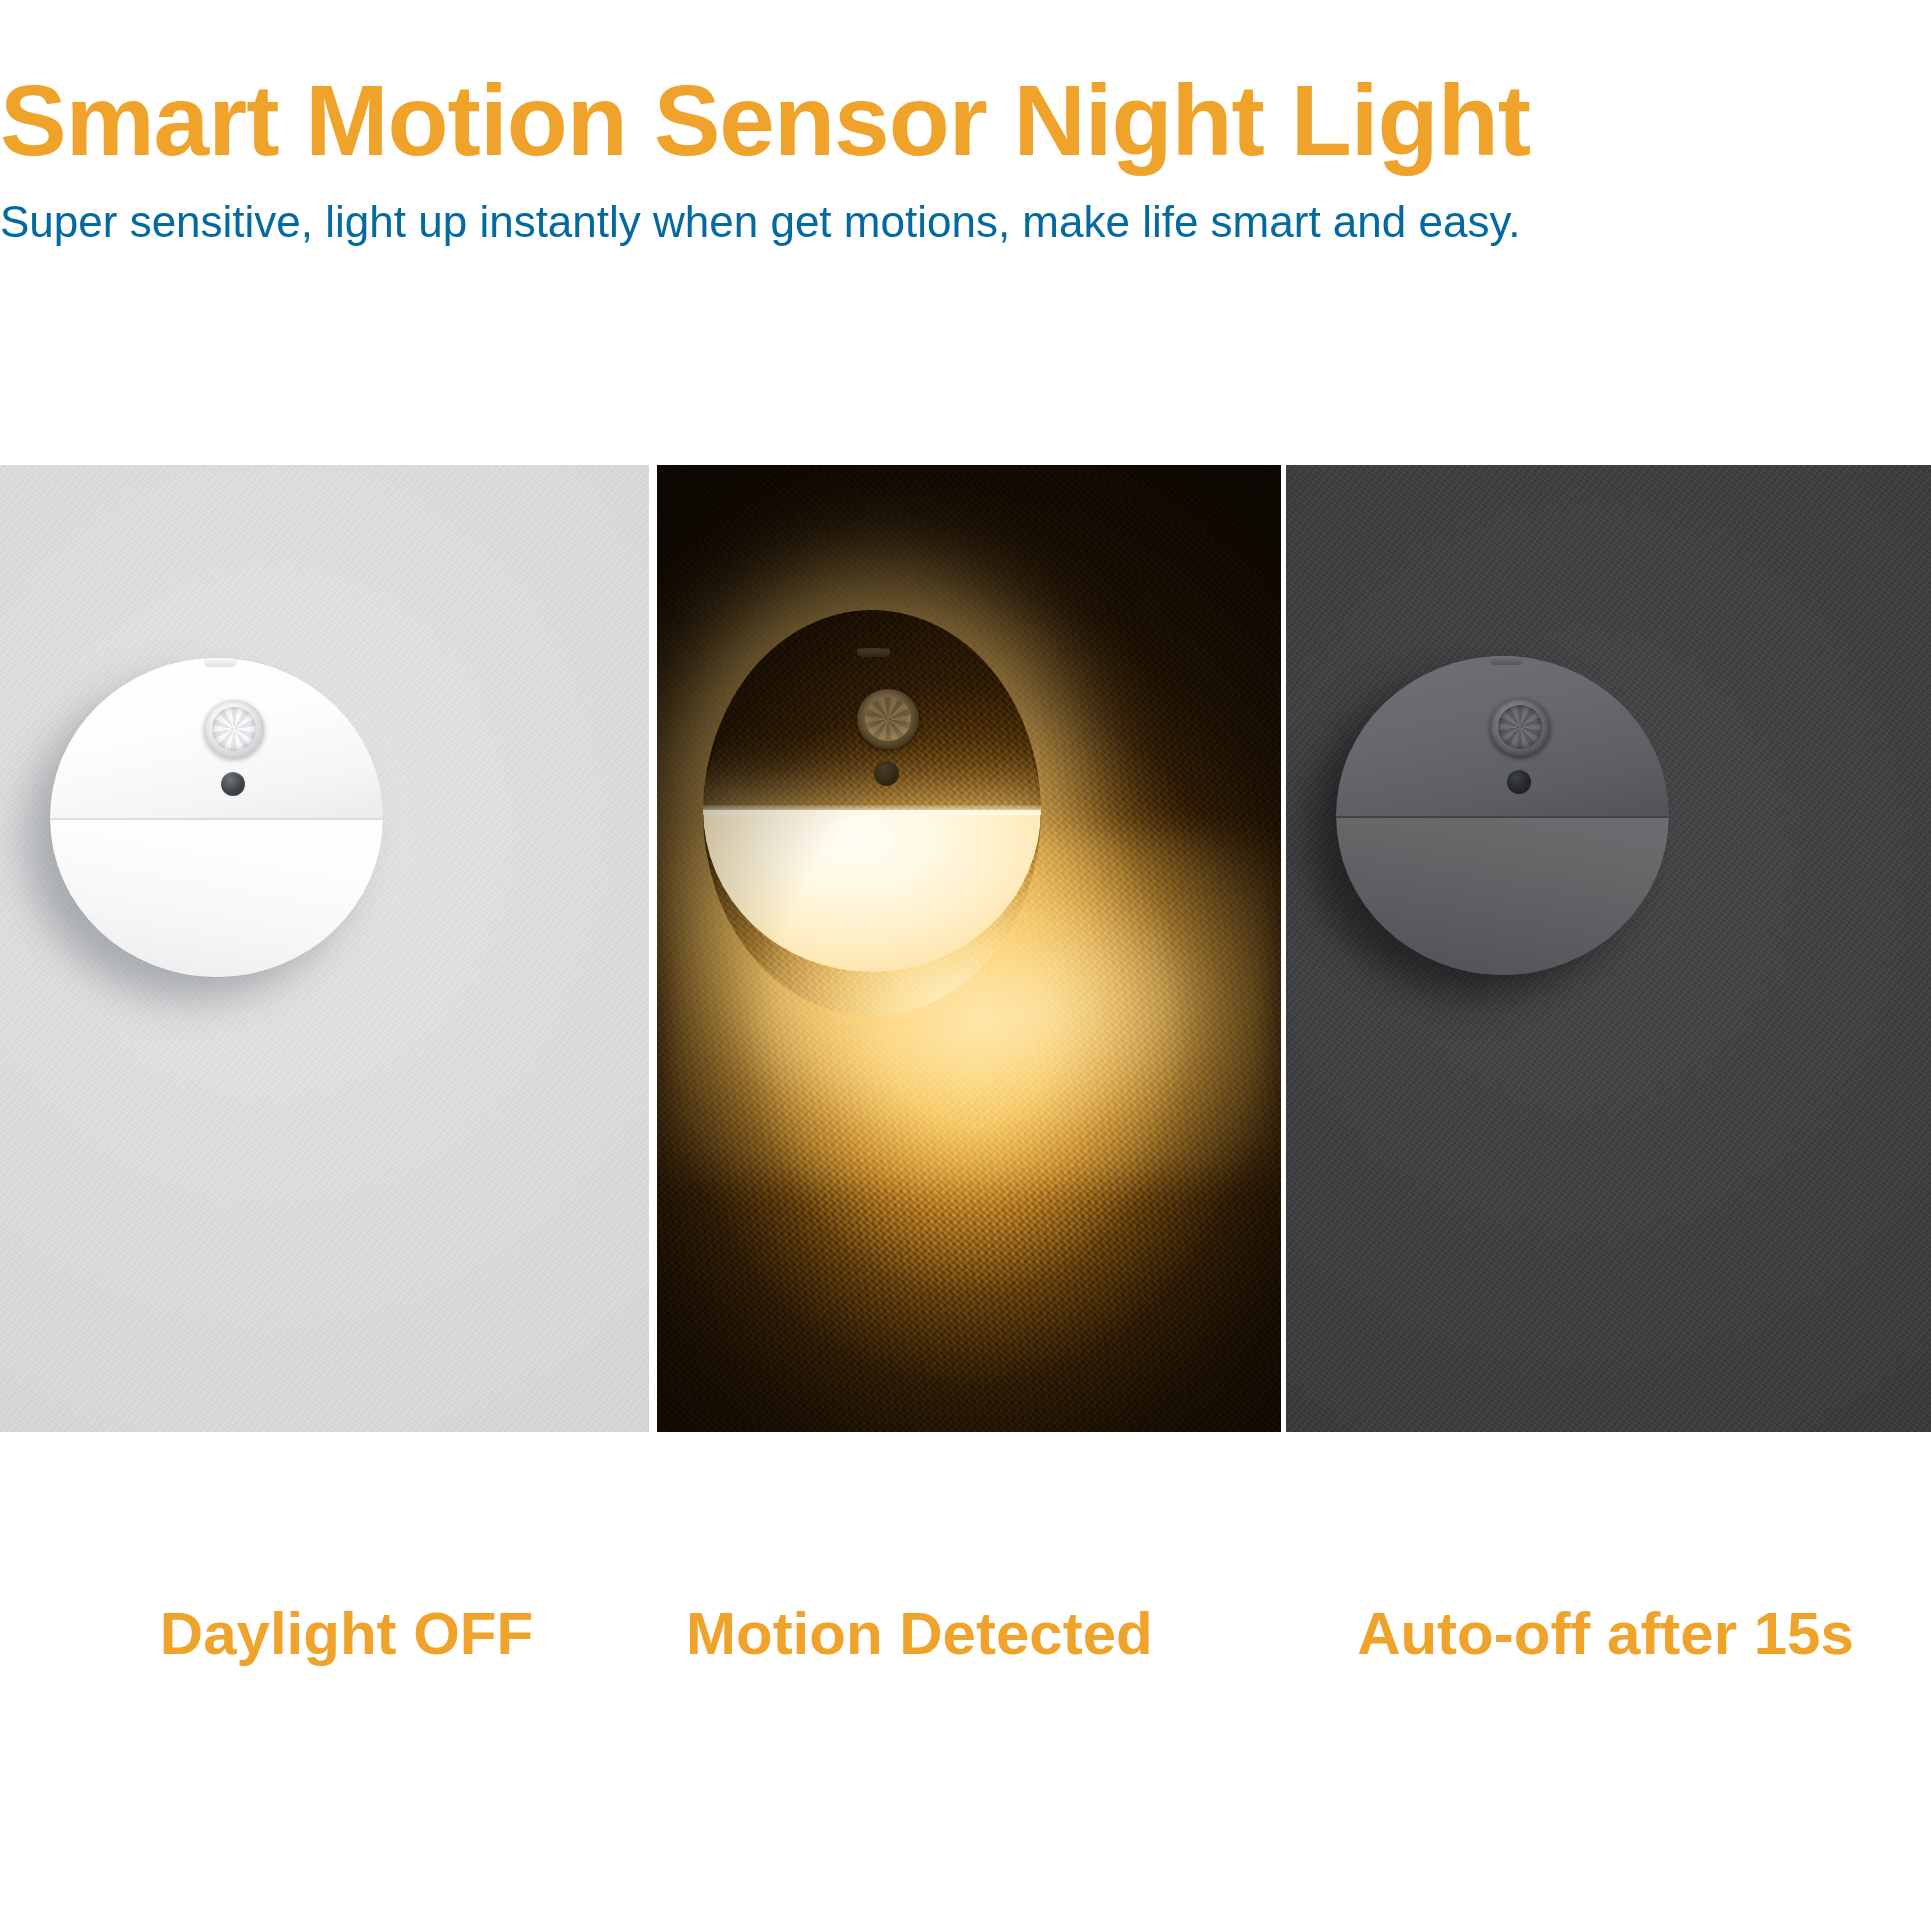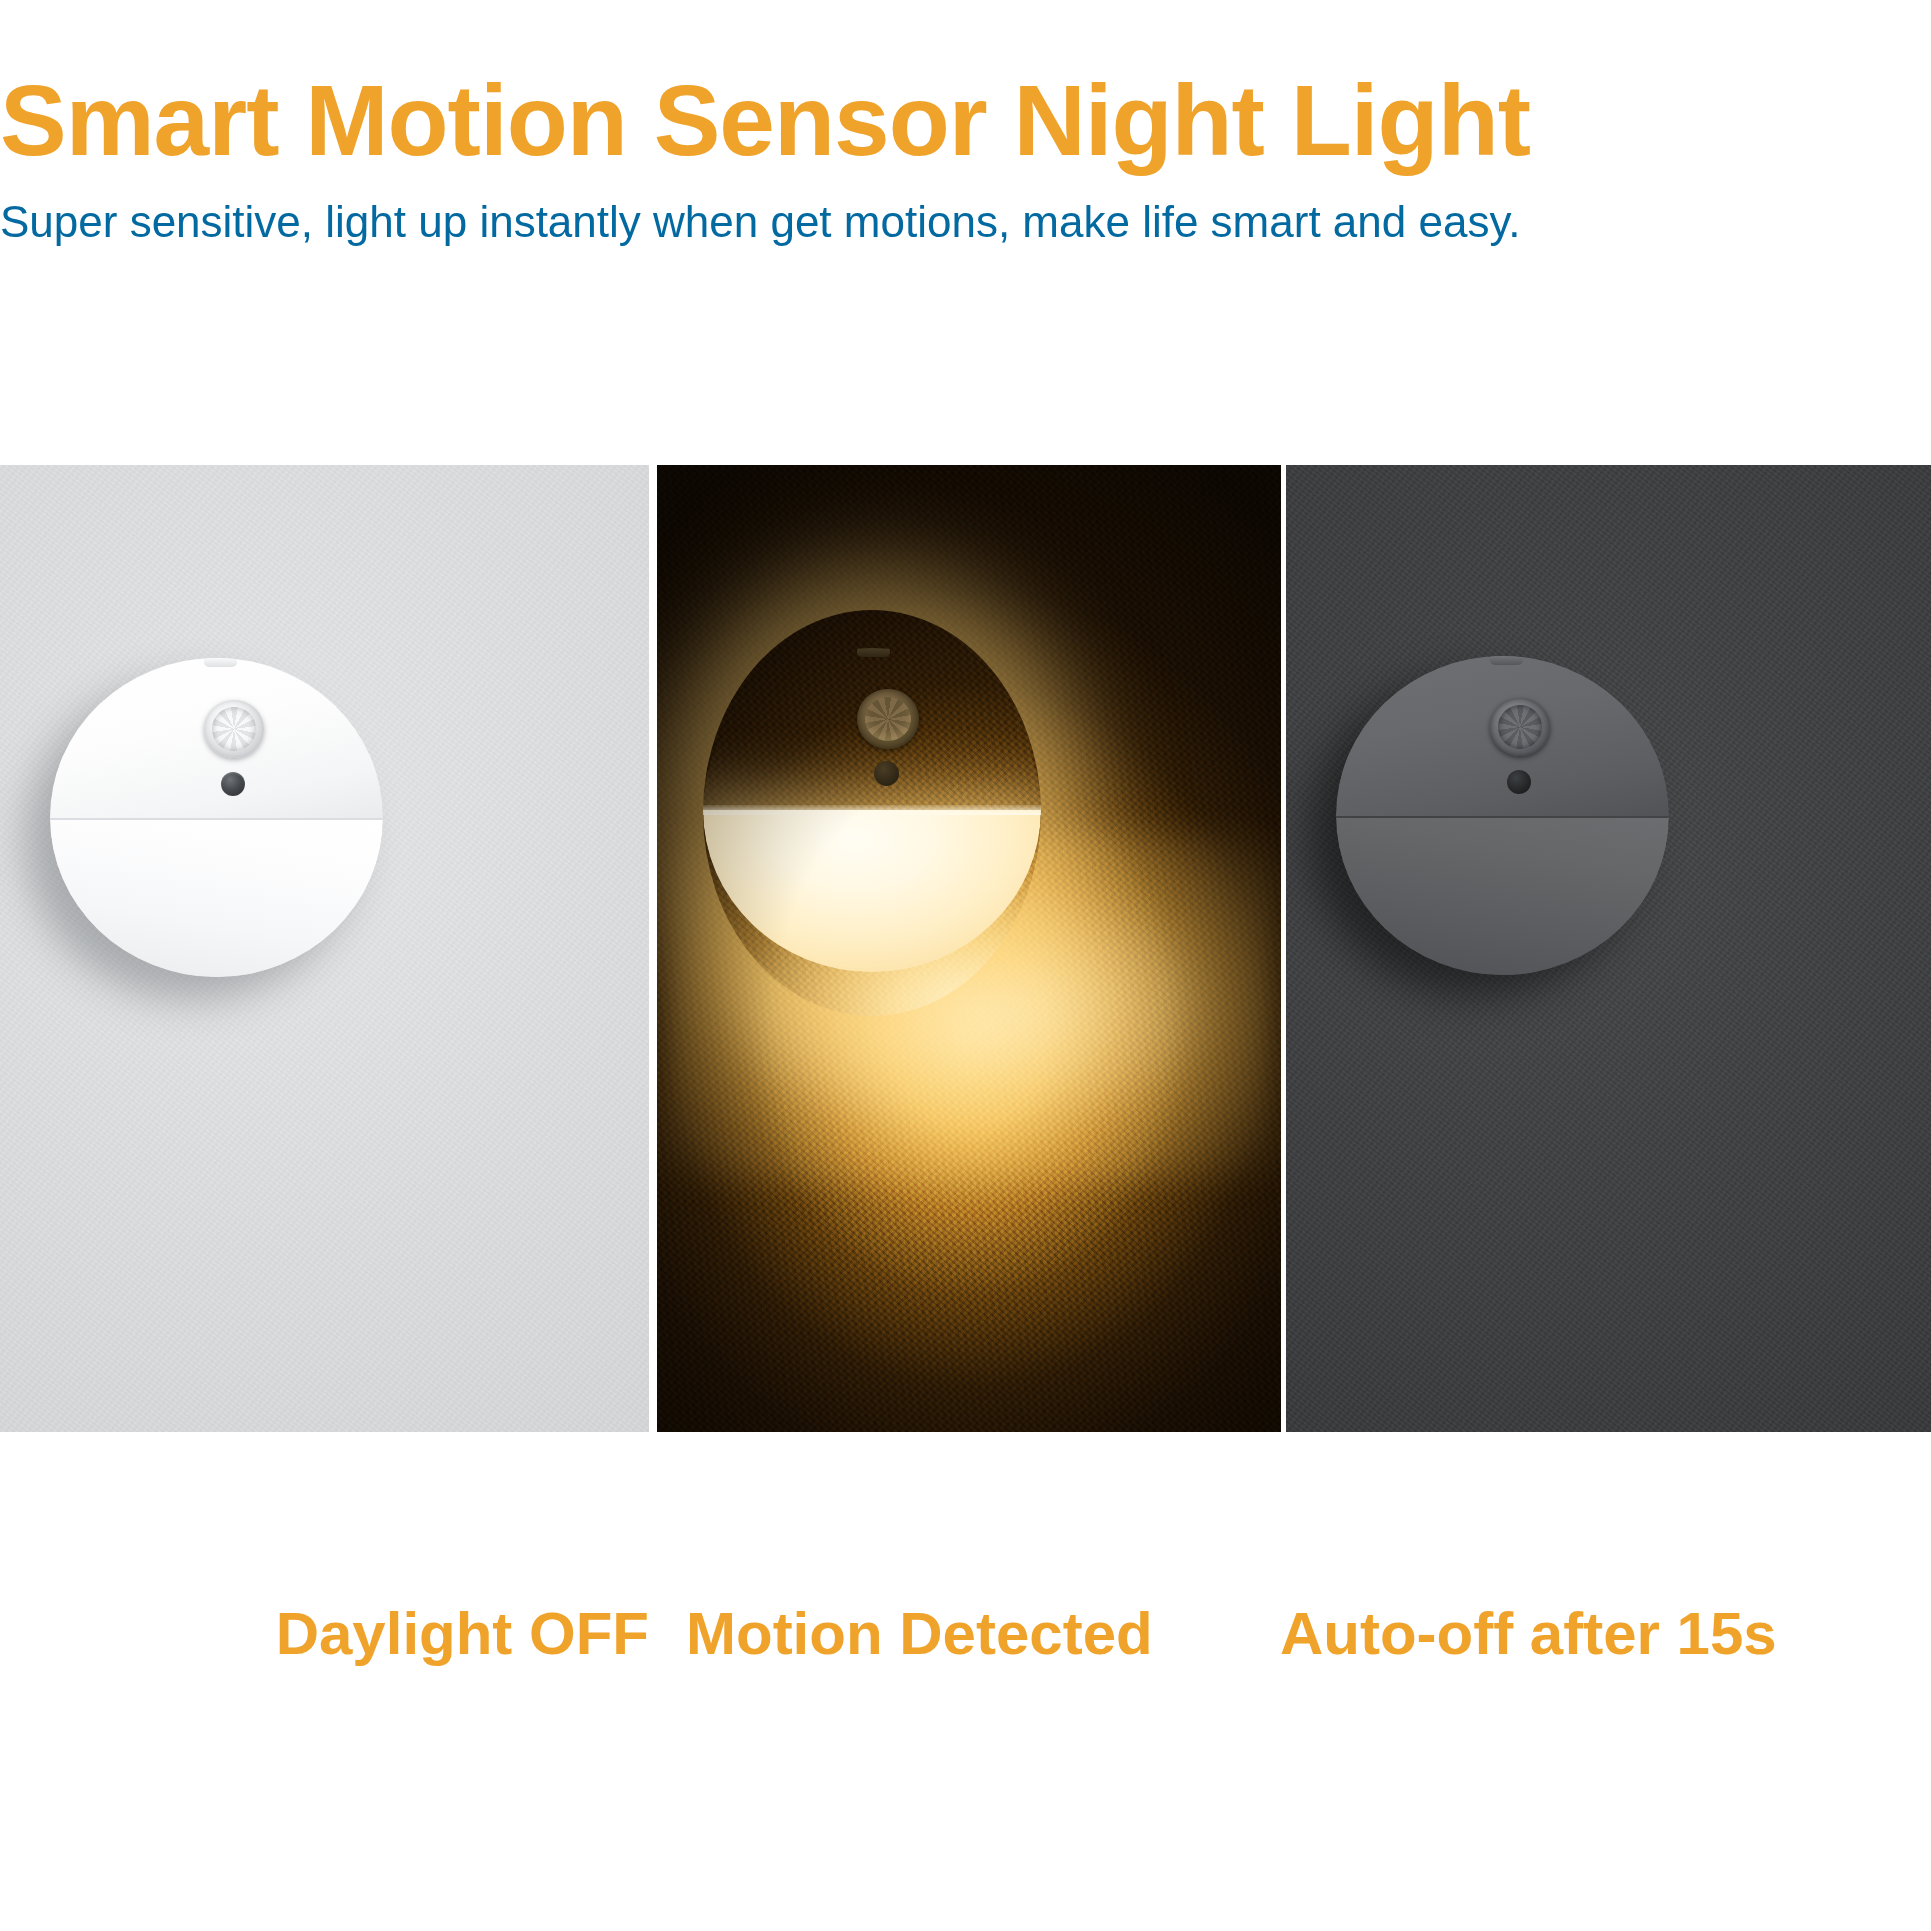--- a/index.html
+++ b/index.html
@@ -296,23 +296,23 @@
   .caption {
     position: absolute;
     top: 0;
     font-family: "Liberation Sans", sans-serif;
     font-size: 60px;
     font-weight: bold;
     color: #F0A32B;
     white-space: nowrap;
     line-height: 1.1;
   }
-  #caption-1 { left: 0;    width: 649px; text-align: right; }
+  #caption-1 { left: 0;    width: 649px; text-align: center; padding-left: 22px; }
   #caption-2 { left: 686px; width: 631px; text-align: left; }
-  #caption-3 { left: 1280px; width: 651px; text-align: left; }
+  #caption-3 { left: 1280px; width: 651px; text-align: center; }
 </style>
 </head>
 <body>
 
 <div class="header">
   <h1 class="title">Smart Motion Sensor Night Light</h1>
   <p class="subtitle">Super sensitive, light up instantly when get motions, make life smart and easy.</p>
 </div>
 
 <div class="panels">

